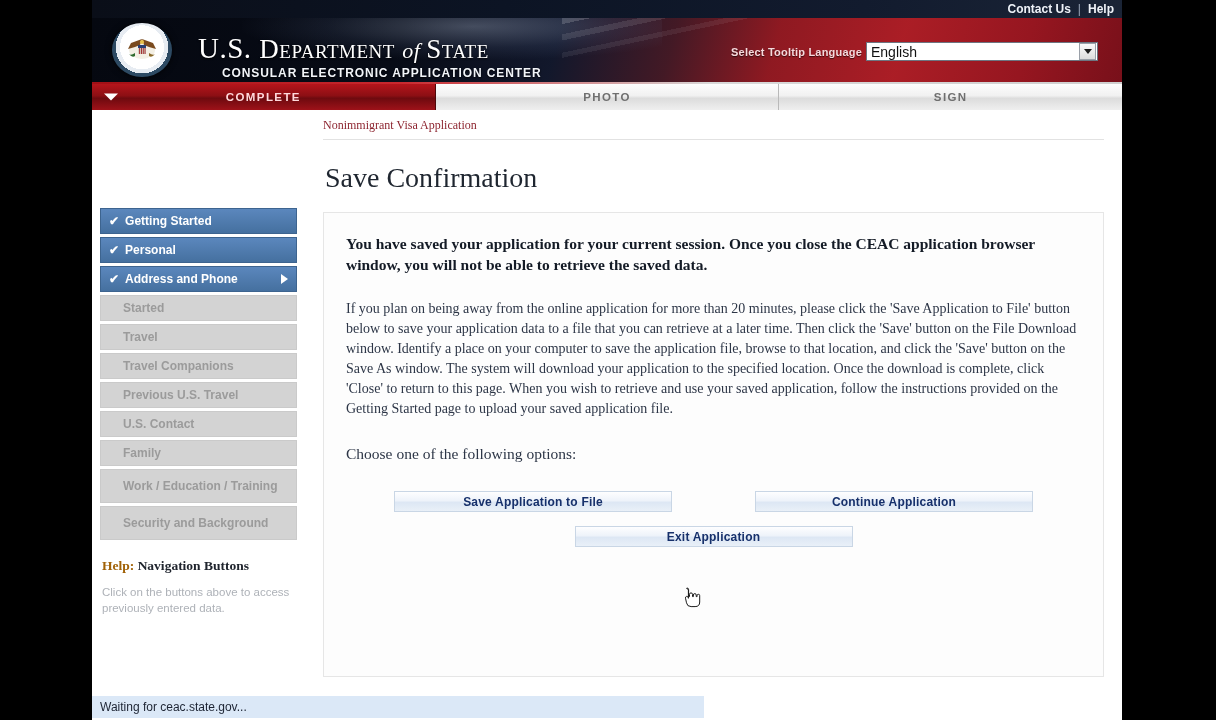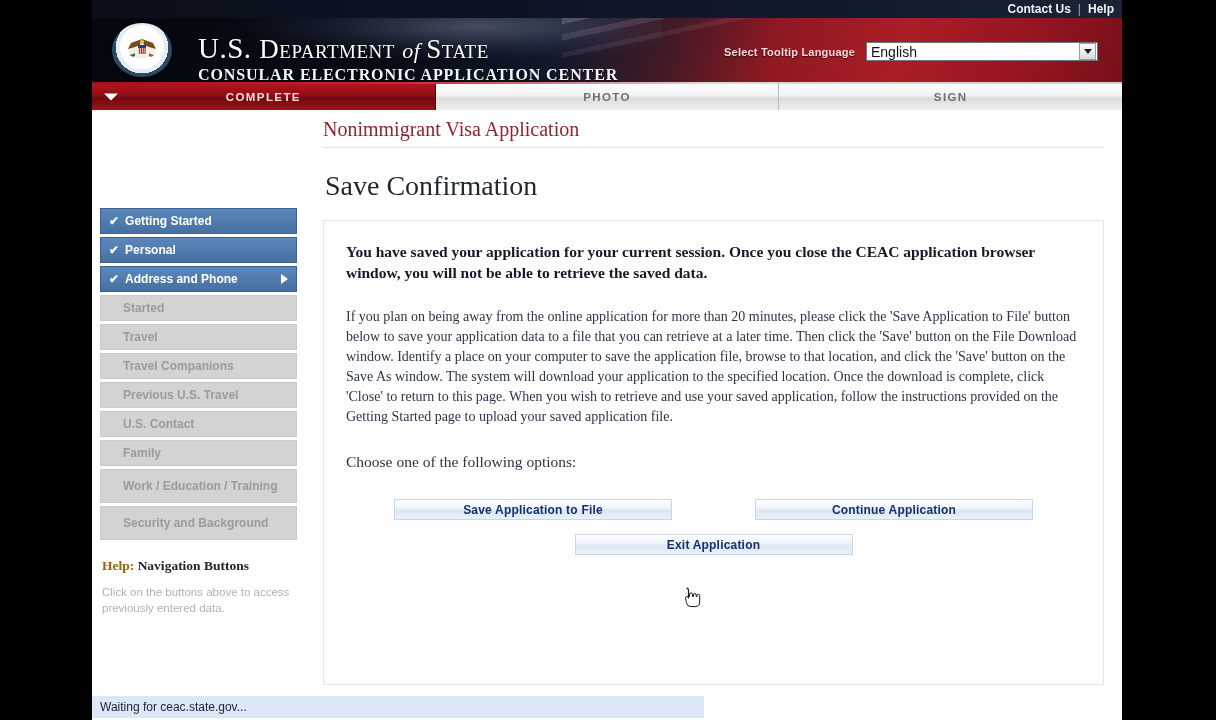--- a/index.html
+++ b/index.html
@@ -75,29 +75,28 @@
   .dept-title {
     font-family: "Liberation Serif", serif;
     font-size: 27px; letter-spacing: .5px; color: #ffffff;
     font-variant: small-caps; font-weight: normal;
     text-shadow: 0 1px 2px rgba(0,0,0,.9);
     white-space: nowrap;
   }
   .dept-title .big { font-size: 29px; }
   .dept-title .ital { font-style: italic; font-size: 22px; font-variant: normal; }
   .dept-sub {
-    margin-top: 1px; 
-    font-size: 16px; font-weight: bold; letter-spacing: .9px;
+    margin-top: 1px; margin-left: 24px;
+    font-size: 12px; font-weight: bold; letter-spacing: .9px;
     color: #f2f5f9; text-shadow: 0 1px 2px rgba(0,0,0,.9);
     white-space: nowrap;
-    font-family: Liberation Serif, serif;
   }
   .tooltip-lang {
     position: absolute; right: 24px; top: 24px;
-    display: flex; align-items: center; gap: 11px;
+    display: flex; align-items: center; gap: 4px;
   }
   .tooltip-lang .lbl {
     font-size: 11px; font-weight: bold; color: #f6d9dc; letter-spacing: .2px;
     text-shadow: 0 1px 1px rgba(0,0,0,.6); white-space: nowrap;
   }
   .lang-select {
     width: 232px; height: 19px; background: #ffffff;
     border: 1px solid #6d7581;
     display: flex; align-items: center; justify-content: space-between;
     font-size: 14px; color: #111;
@@ -158,21 +157,21 @@
     position: absolute; right: 8px; top: 50%; transform: translateY(-50%);
     width:0;height:0;border-top:5px solid transparent;border-bottom:5px solid transparent;border-left:7px solid #ffffff;
   }
   .help-block { margin: 18px 10px 0 10px; }
   .help-title { font-family:"Liberation Serif", serif; font-size: 13.5px; color:#20252e; font-weight: bold; }
   .help-title .hword { color:#a16207; }
   .help-body { margin-top: 10px; font-size: 11.5px; line-height: 16px; color:#aeb2b8; }
 
   .content { flex: 1; padding: 8px 18px 0 18px; }
   .breadcrumb {
-    font-family:"Liberation Serif", serif; font-size: 20px; color:#8d2530;
+    font-family:"Liberation Serif", serif; font-size: 12px; color:#8d2530;
     padding-bottom: 6px; border-bottom: 1px solid #e2e2e2;
   }
   .pagetitle {
     font-family:"Liberation Serif", serif; font-size: 28px; color:#1f2630;
     margin: 22px 0 18px 2px; font-weight: normal;
   }
   .panel {
     border: 1px solid #e6e6e6; background:#fdfdfd;
     padding: 20px 22px 26px 22px; min-height: 465px;
   }

